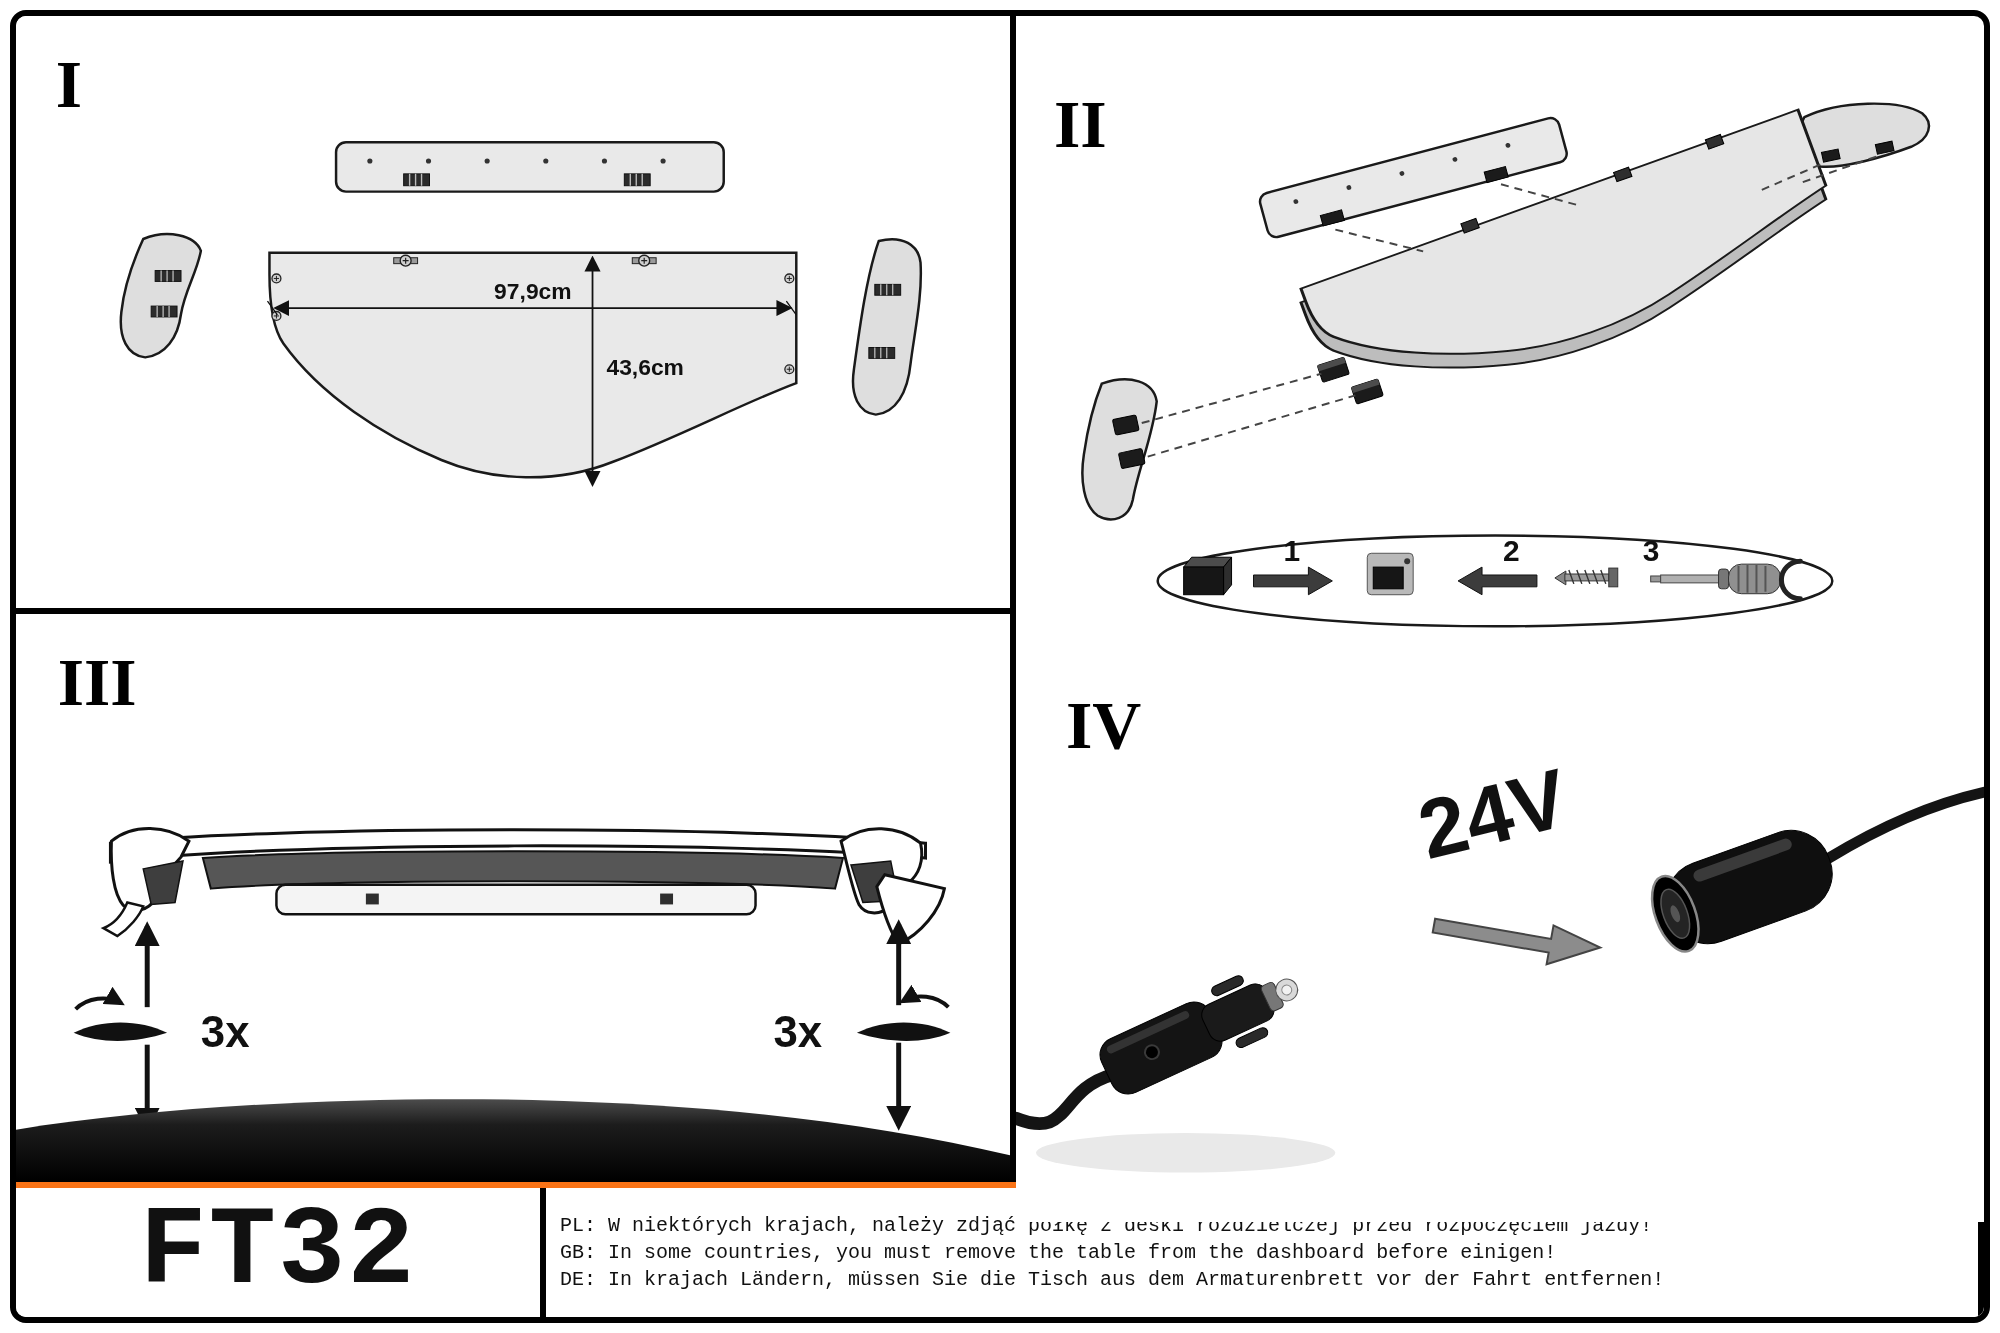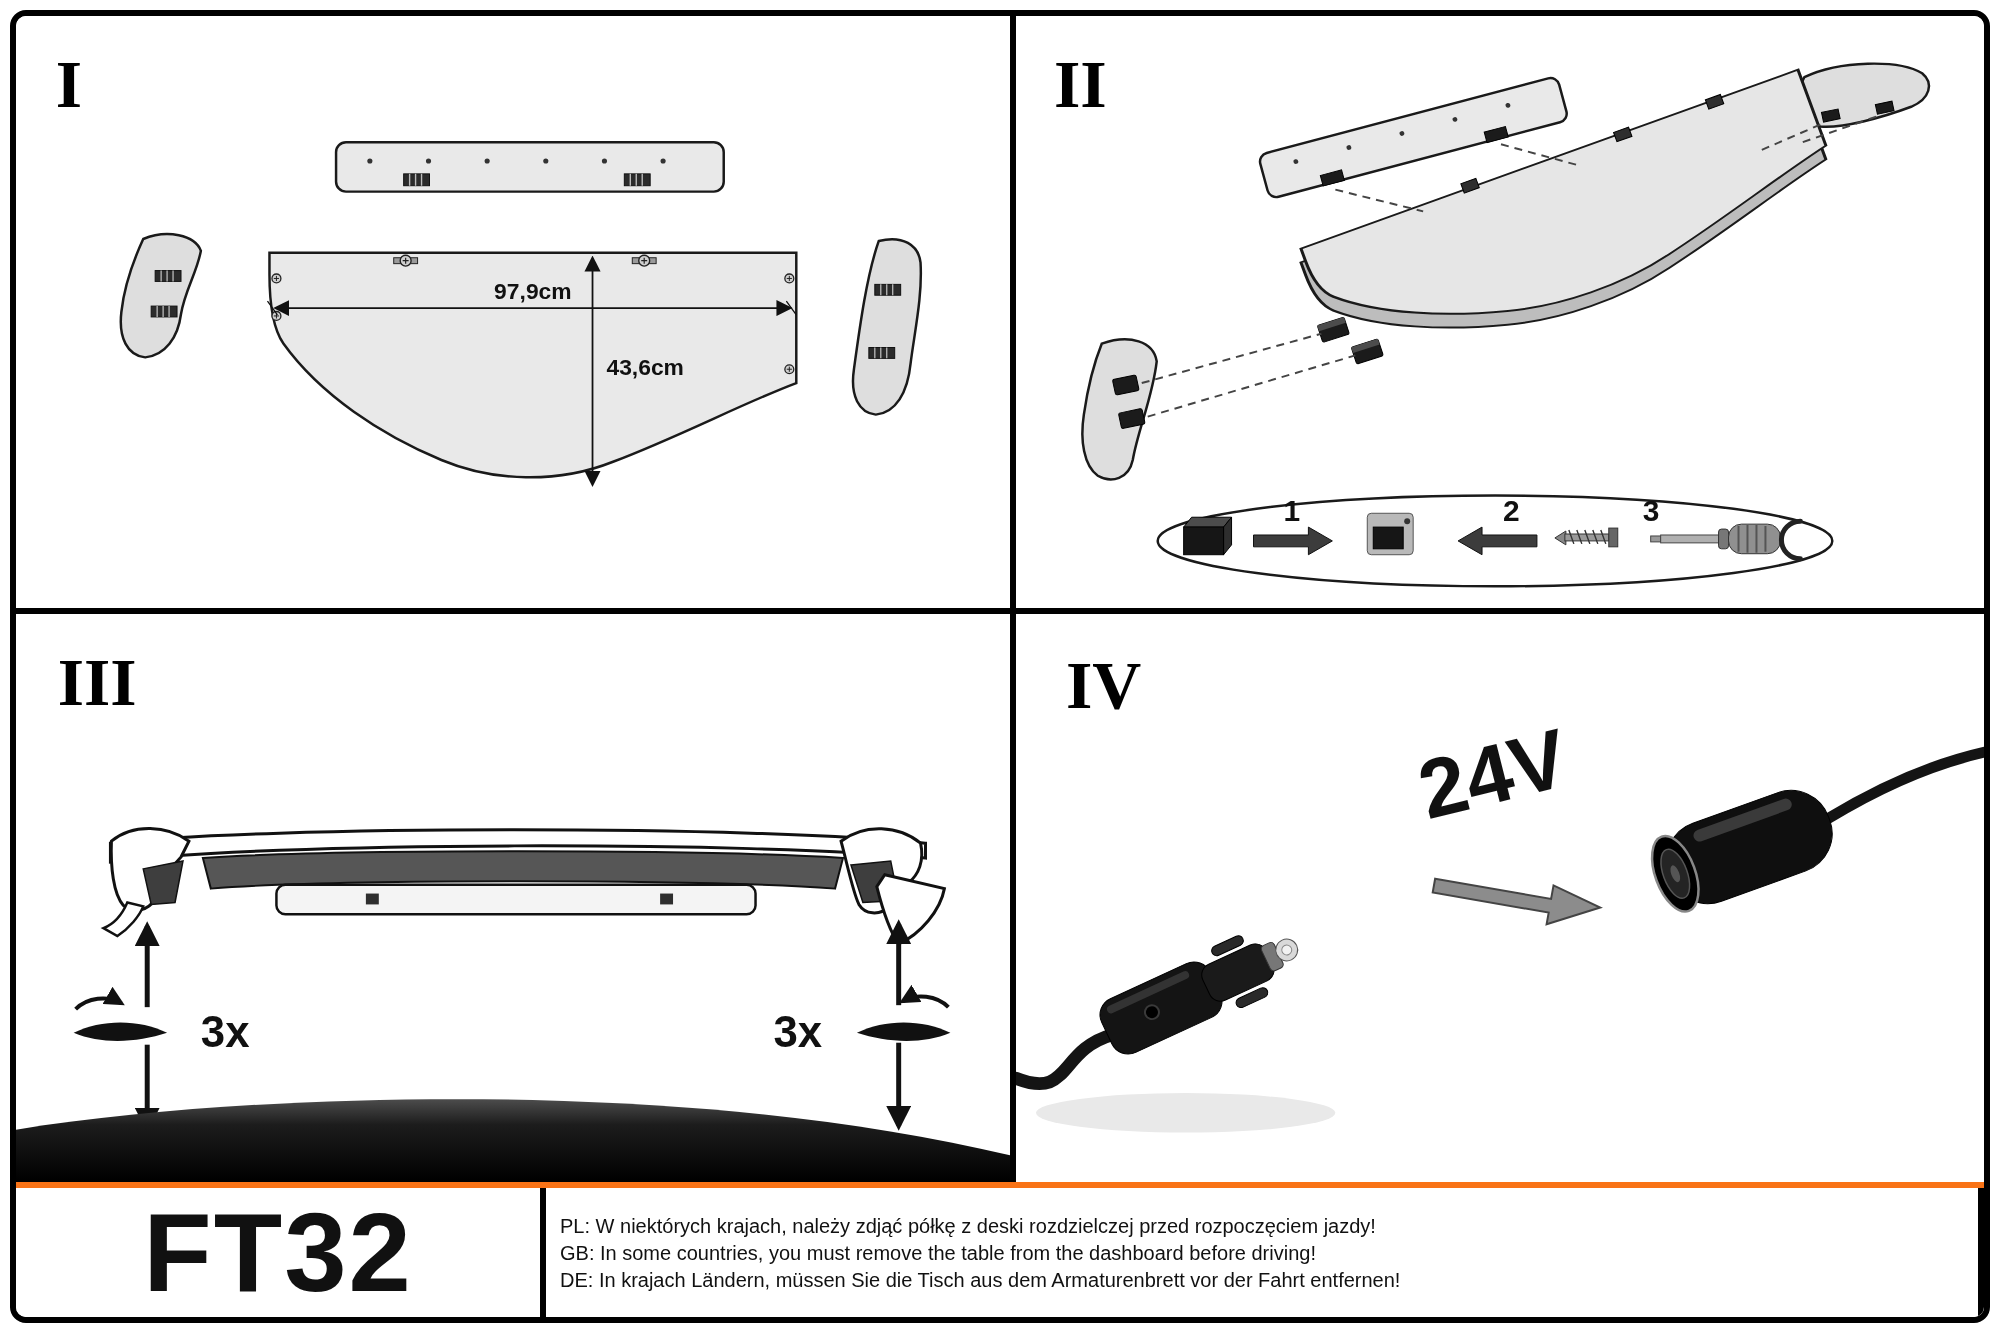--- a/index.html
+++ b/index.html
@@ -10,33 +10,33 @@
   }
   .frame {
     position: absolute; inset: 10px; border: 6px solid #000; border-radius: 16px;
     overflow: hidden; display: flex; flex-direction: column; background: #fff;
   }
   .row { display: flex; flex: 0 0 auto; width: 100%; }
   .row.top { height: 598px; border-bottom: 6px solid #000; }
   .row.bottom { height: 574px; border-bottom: 6px solid #f97316; }
   .panel { position: relative; height: 100%; background:#fff; }
   .panel.left { width: 1000px; border-right: 6px solid #000; }
-  .panel.right { flex: 1; }
+  .panel.right { flex: 1; margin-top: 40px; }
   .panel svg { display: block; width: 100%; height: 100%; }
 
   .roman { font-family: "Liberation Serif", serif; font-weight: bold; font-size: 68px; fill: #000; }
   .part { fill: #e9e9e9; stroke: #1a1a1a; stroke-width: 2.5; }
   .part2 { fill: #dedede; stroke: #1a1a1a; stroke-width: 2.5; }
   .dim { font-size: 23px; font-weight: bold; fill: #111; }
   .step { font-size: 30px; font-weight: bold; fill: #111; }
   .count { font-size: 44px; font-weight: bold; fill: #111; }
   .voltage { font-size: 84px; font-weight: bold; fill: #111; }
 
   .footer { flex: 1; display: flex; width: 100%; background: #fff; }
-  .cell { display: flex; align-items: center; justify-content: center; height: 100%; }
+  .cell { display: flex; align-items: center; justify-content: center; height: 100%; font-family: Liberation Mono, monospace; }
   .cell.model { width: 530px; border-right: 6px solid #000; font-size: 112px; font-weight: bold; letter-spacing: 2px; }
   .cell.warnings {
     flex: 1; border-right: 6px solid #000; flex-direction: column;
     align-items: flex-start; justify-content: center; padding: 16px 14px; gap: 1px;
   }
   .warning-line { font-size: 20px; line-height: 1.3; white-space: nowrap; }
   .cell.logo { width: 520px; gap: 1px; }
   .brand { font-size: 106px; font-weight: bold; letter-spacing: -3px; }
   .globe { width: 90px; height: 90px; margin: 0 1px; }
 </style>
@@ -321,19 +321,19 @@
             </g>
           </g>
         </svg>
       </div>
     </div>
 
     <div class="footer">
       <div class="cell model">FT32</div>
       <div class="cell warnings">
         <div class="warning-line">PL: W niektórych krajach, należy zdjąć półkę z deski rozdzielczej przed rozpoczęciem jazdy!</div>
-        <div class="warning-line">GB: In some countries, you must remove the table from the dashboard before driving!</div>
+        <div class="warning-line">GB: In some countries, you must remove the table from the dashboard before einigen!</div>
         <div class="warning-line">DE: In krajach Ländern, müssen Sie die Tisch aus dem Armaturenbrett vor der Fahrt entfernen!</div>
       </div>
     </div>
 
   </div>
 </div>
 
 </body></html>

